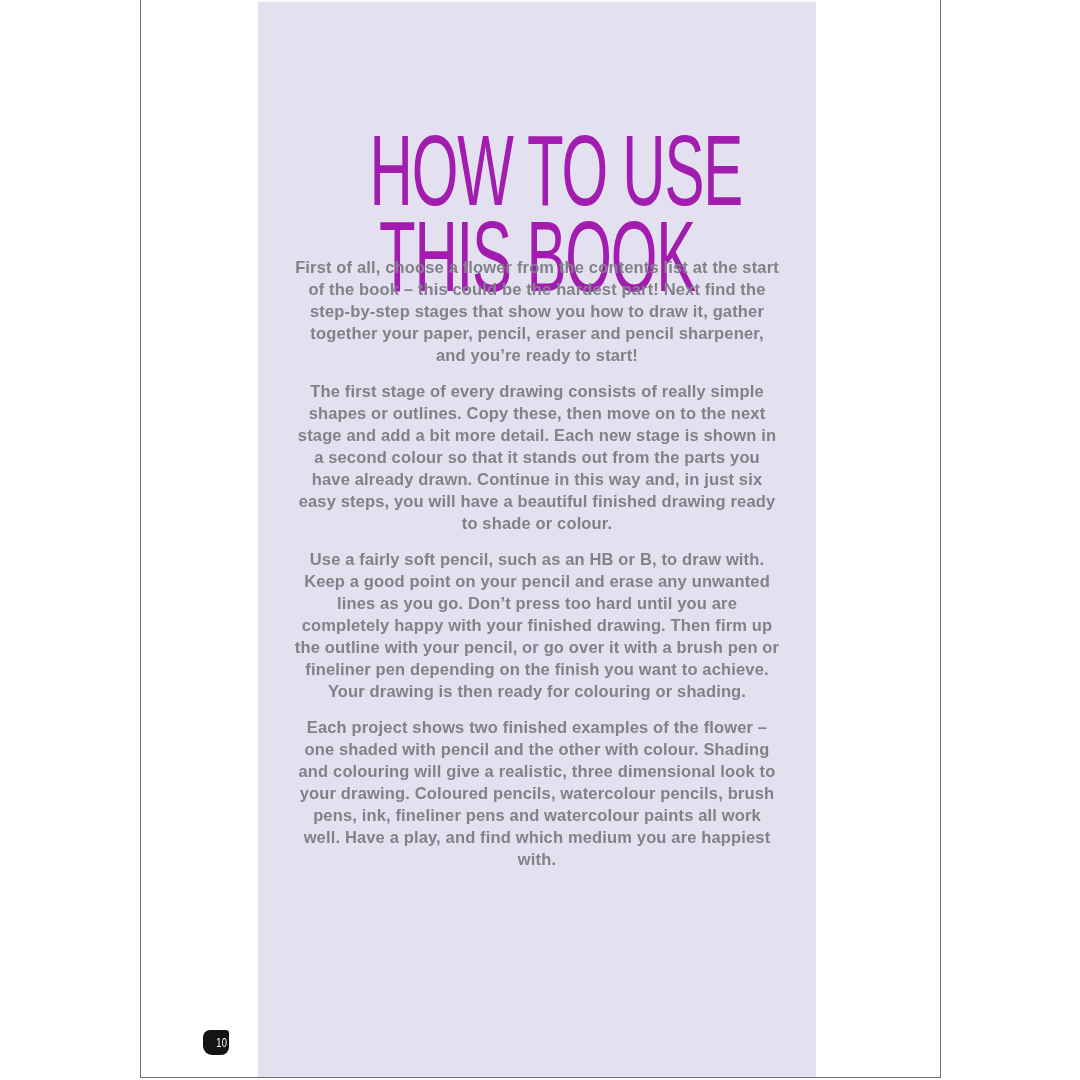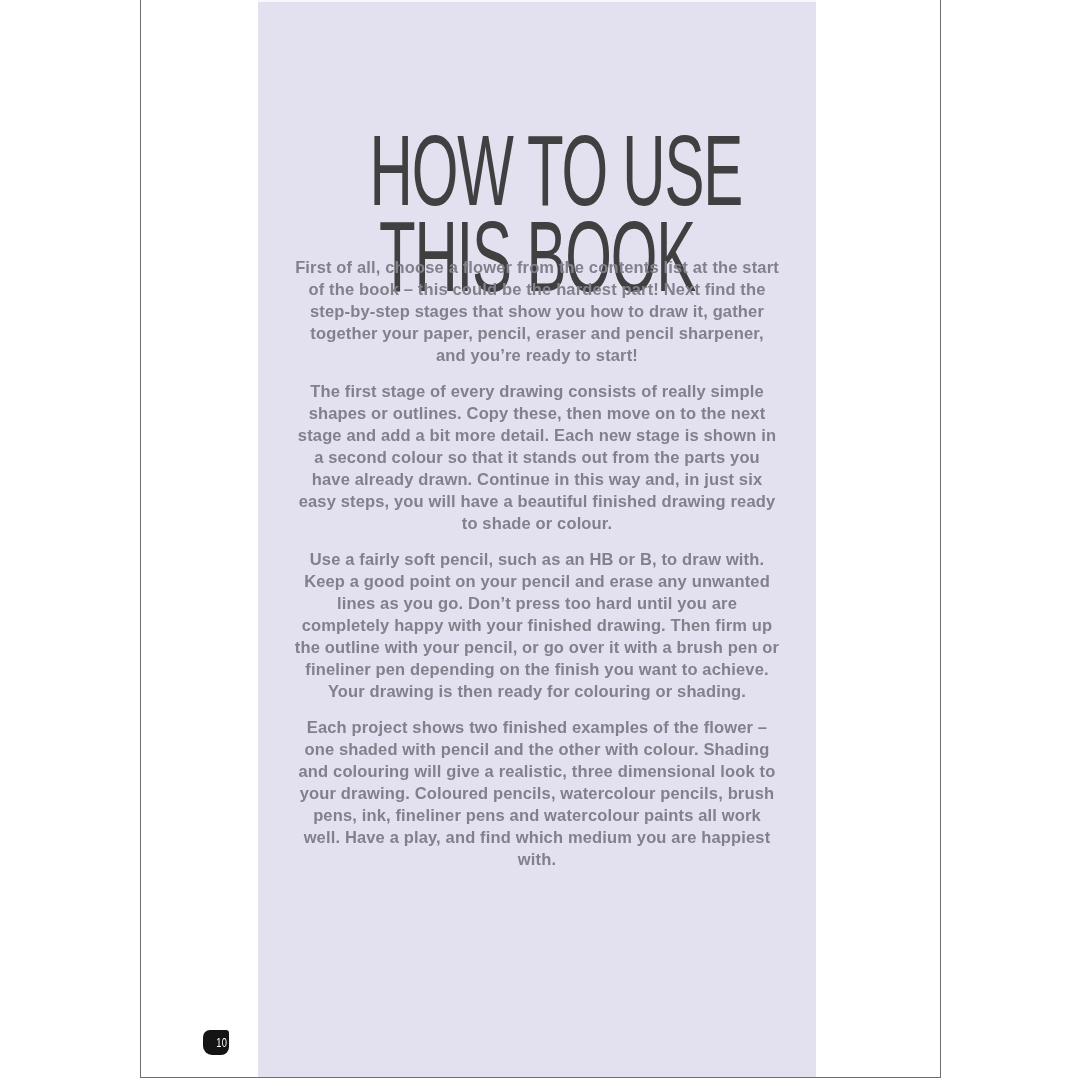--- a/index.html
+++ b/index.html
@@ -43,21 +43,21 @@
     left: 0; top: 0;
     width: 100%; height: 2px;
     background: rgba(255,255,255,0.75);
   }
   .page-title {
     position: absolute;
     top: 60px;
     left: 0;
     width: 100%;
     text-align: center;
-    color: #404040;
+    color: #a21caf;
     font-size: 100px;
     line-height: 86px;
     font-weight: 400;
     white-space: nowrap;
   }
   .page-title .title-line {
     display: block;
     transform: scaleX(0.60);
     transform-origin: 50% 50%;
     letter-spacing: -2px;

